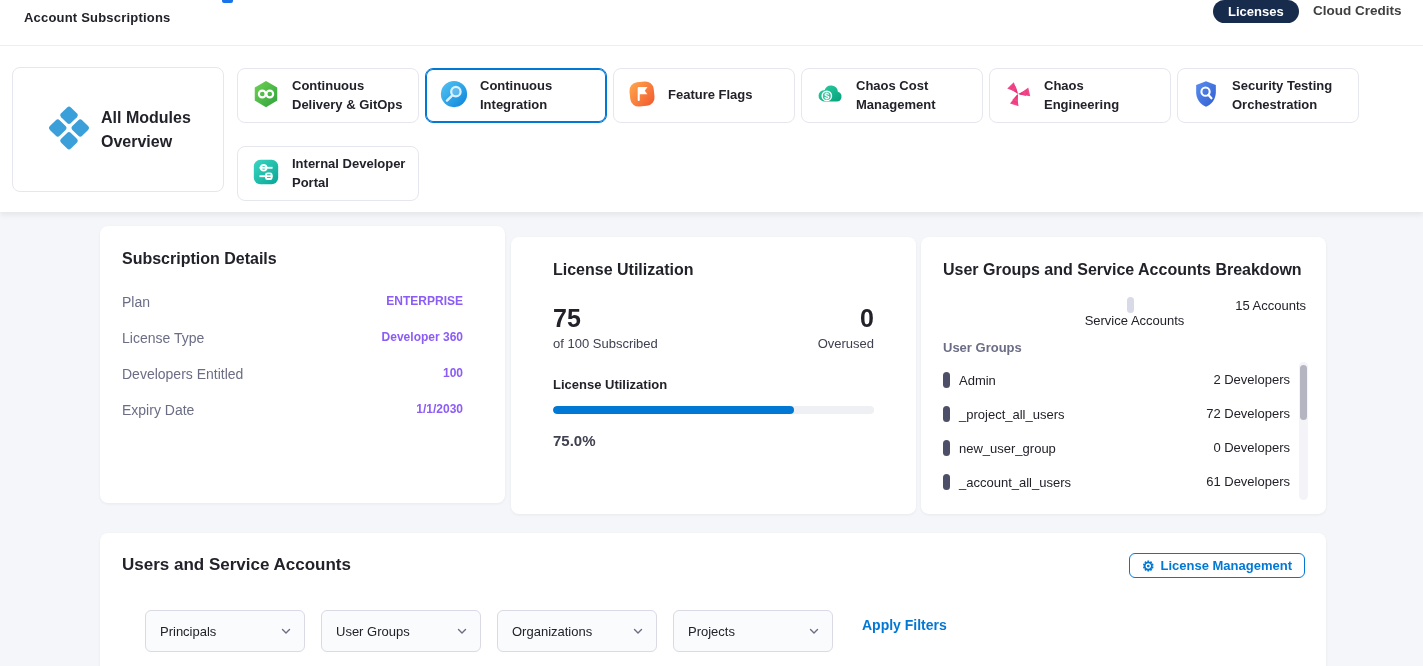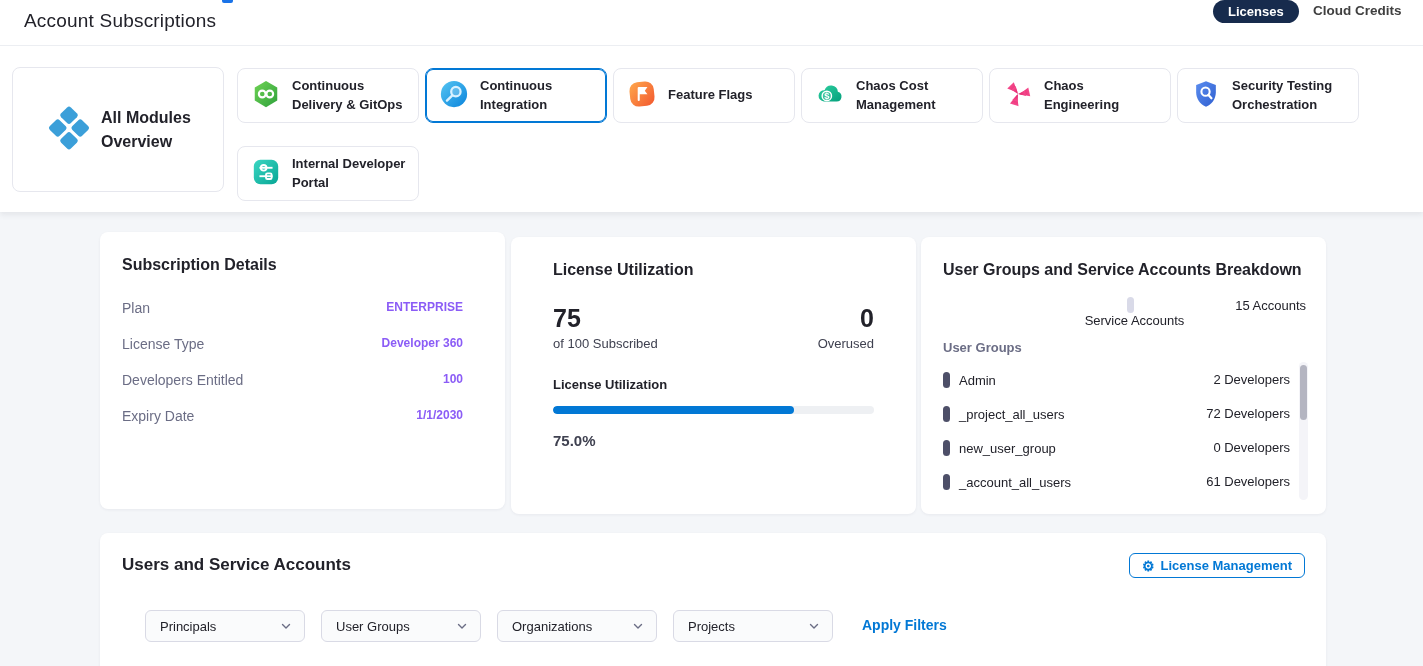--- a/index.html
+++ b/index.html
@@ -3,21 +3,21 @@
 <meta charset="utf-8">
 <style>
   * { margin:0; padding:0; box-sizing:border-box; }
   html,body { width:1423px; height:666px; overflow:hidden; background:#fff;
     font-family:"Liberation Sans", sans-serif; color:#22222a; position:relative; }
 
   
   .header { position:absolute; left:0; top:0; width:1423px; height:46px; background:#fff;
     border-bottom:1px solid #eceef2; z-index:5; }
   .top-artifact { position:absolute; left:222px; top:0; width:11px; height:3px; background:#1a73e8; border-radius:0 0 2px 2px; }
-  .page-title { position:absolute; left:24px; top:10px; font-size:19px; font-weight:400; letter-spacing:.2px; }
+  .page-title { position:absolute; left:24px; top:10px; font-size:13px; font-weight:700; letter-spacing:.2px; }
   .licenses-pill { position:absolute; left:1213px; top:0; height:23px; padding:0 15px; border:none;
     border-radius:12px; background:#172b4d; color:#fff; font-size:13px; font-weight:700;
     font-family:inherit; line-height:23px; cursor:pointer; }
   .cloud-credits { position:absolute; left:1313px; top:3px; font-size:13.5px; font-weight:700;
     color:#404040; cursor:pointer; text-decoration:none; }
 
   
   .modules-strip { position:absolute; left:0; top:46px; width:1423px; height:166px; background:#fff;
     box-shadow:0 3px 5px rgba(96,97,112,.10); z-index:4; }
   .overview-card { position:absolute; left:12px; top:21px; width:212px; height:125px;
@@ -29,21 +29,21 @@
   .mod-card.selected { border:1px solid #0278d5; box-shadow:0 0 0 1px #0278d5 inset; }
   .mod-label { font-size:13px; font-weight:600; line-height:1.4; }
   .mod-icon { flex-shrink:0; }
 
   
   .content { position:absolute; left:0; top:212px; width:1423px; height:454px; background:#f4f6f9; }
   .card { position:absolute; background:#fff; border-radius:8px; box-shadow:0 1px 3px rgba(40,41,61,.06); }
   .card-heading { font-size:16px; font-weight:700; }
 
   
-  .sub-card { left:100px; top:20px; width:405px; height:277px; padding:24px 42px 17px 22px; }
+  .sub-card { left:100px; top:14px; width:405px; height:277px; padding:24px 42px 17px 22px; }
   .sub-row { position:relative; height:20px; margin-top:16px; }
   .sub-row .lbl { position:absolute; left:0; top:0; font-size:14px; color:#6b6d85; }
   .sub-row .val { position:absolute; right:0; top:0; font-size:12px; font-weight:700; color:#8b5cf6; }
 
   
   .util-card { left:511px; top:25px; width:405px; height:277px; padding:24px 42px 0 42px; }
   .util-nums { position:relative; margin-top:26px; height:46px; }
   .big-num { font-size:25px; font-weight:700; line-height:1.1; }
   .num-caption { font-size:13px; color:#3f4150; margin-top:3px; }
   .util-right { position:absolute; right:0; top:0; text-align:right; }
@@ -71,21 +71,21 @@
   .bd-thumb { position:absolute; left:1px; top:3px; width:7px; height:55px; background:#b4b5c1; border-radius:4px; cursor:pointer; }
 
   
   .users-card { left:100px; top:321px; width:1226px; height:160px; padding:22px 21px 0 22px; }
   .users-title { font-size:17px; font-weight:700; }
   .lic-mgmt-btn { position:absolute; right:21px; top:20px; height:25px; padding:0 12px; background:#fff;
     border:1px solid #0278d5; border-radius:6px; color:#0278d5; font-size:13px; font-weight:700;
     font-family:inherit; display:flex; align-items:center; gap:6px; cursor:pointer; }
   .gear { font-size:14px; line-height:1; }
   .filters-row { position:absolute; left:45px; top:77px; display:flex; gap:16px; }
-  .dropdown { width:160px; height:32px; background:#fafbfc; border:1px solid #d9dae5; border-radius:6px;
+  .dropdown { width:160px; height:42px; background:#fafbfc; border:1px solid #d9dae5; border-radius:6px;
     display:flex; align-items:center; justify-content:space-between; padding:0 12px 0 14px;
     font-size:13px; color:#22222a; cursor:pointer; }
   .apply-filters { position:absolute; left:762px; top:84px; font-size:14px; font-weight:700; color:#0278d5; cursor:pointer;text-align:center; }
 </style>
 </head>
 <body>
 
 <svg width="0" height="0" style="position:absolute">
   <defs>
     <linearGradient id="gGreen" x1="0" y1="0" x2="1" y2="1">

